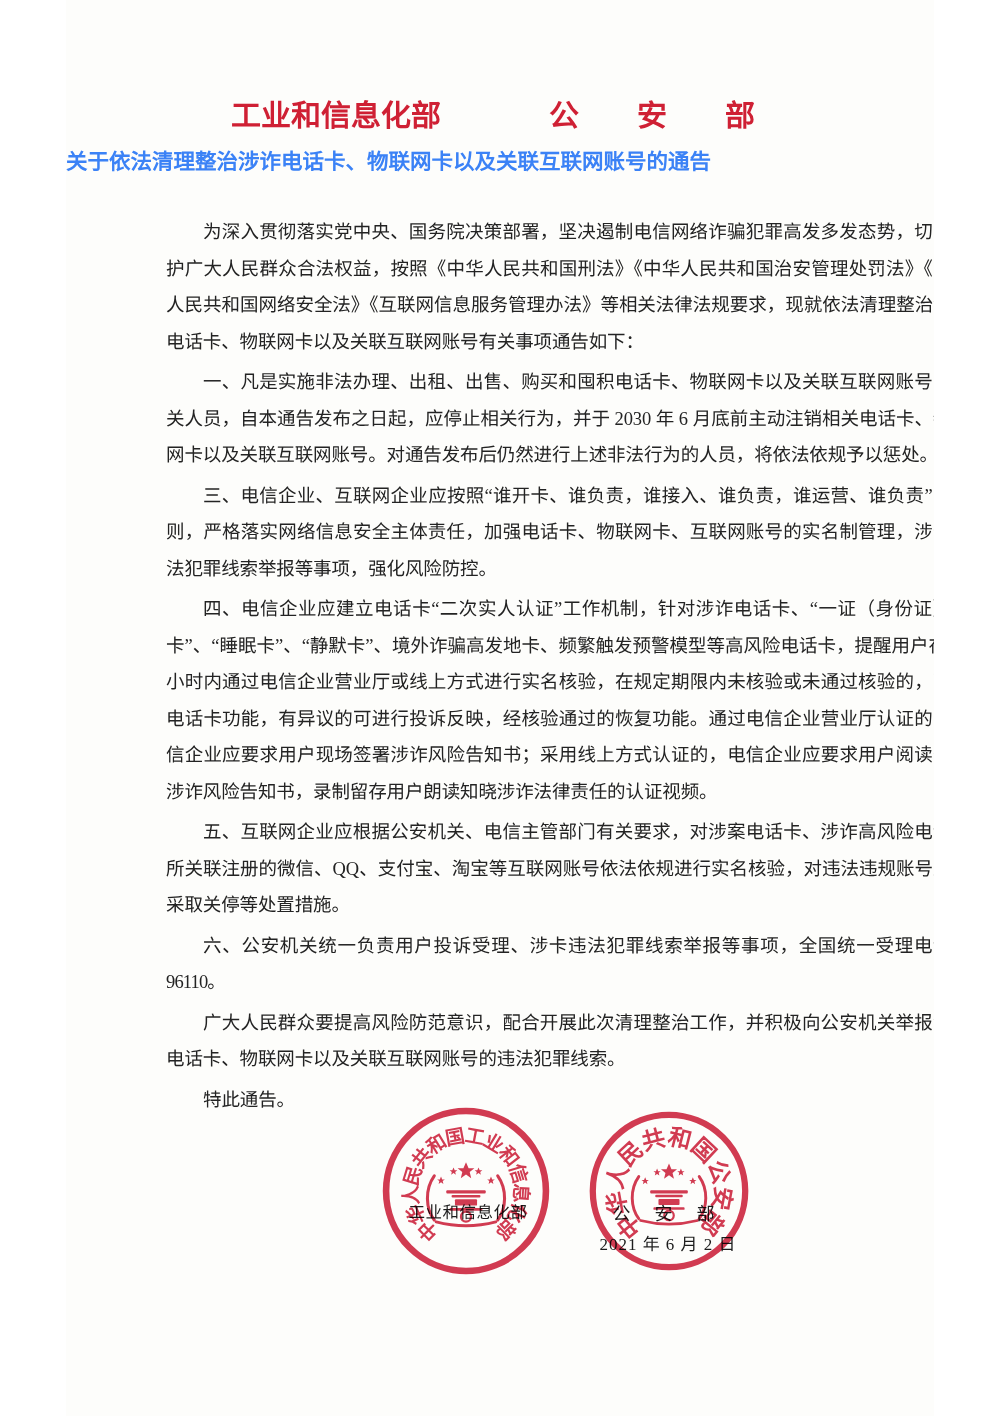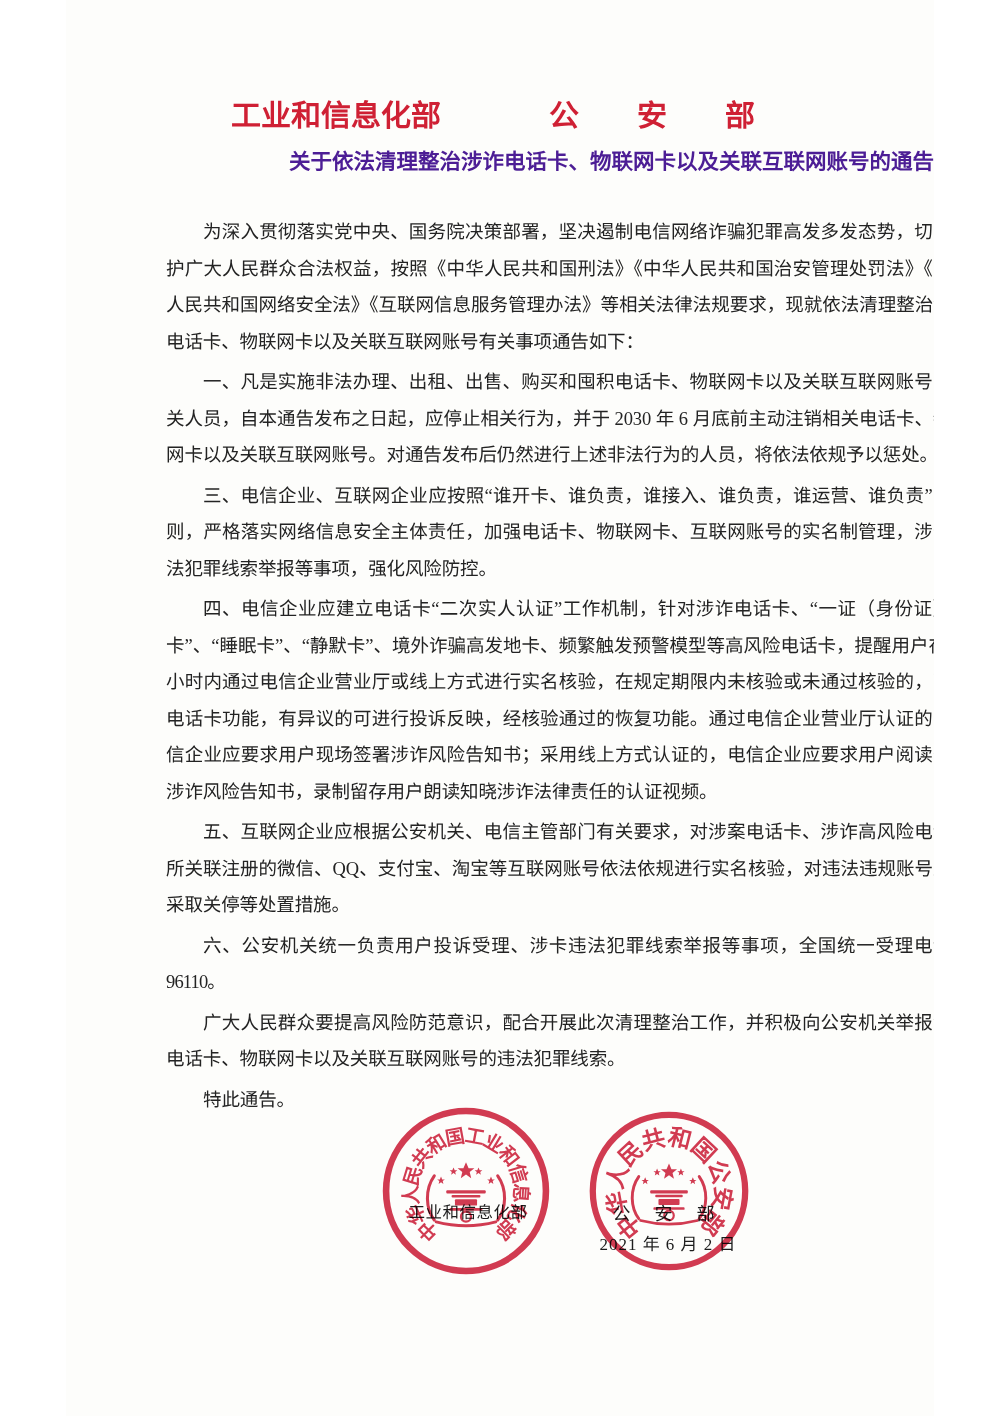--- a/index.html
+++ b/index.html
@@ -17,24 +17,24 @@
     display:flex; justify-content:center; align-items:baseline;
     gap:108px;
     padding-top:100px;
     font-weight:bold;
     font-size:30px; line-height:1.05;
     color:var(--header-red);
   }
   .agency-right-spaced { letter-spacing:14px; }
   .doc-title {
     margin-top:18px;
-    text-align:right;
+    text-align:left;
     font-weight:bold;
     font-size:21.5px; line-height:1.2;
-    color:#4c1d95;
+    color:#3b82f6;
   }
   
   .doc-body {
     width:812px;
     margin:39px 92px 0 96px;
     font-size:18.5px;
     letter-spacing:-0.12px;
     line-height:36.5px;
     color:#232323;
     text-align:justify;

